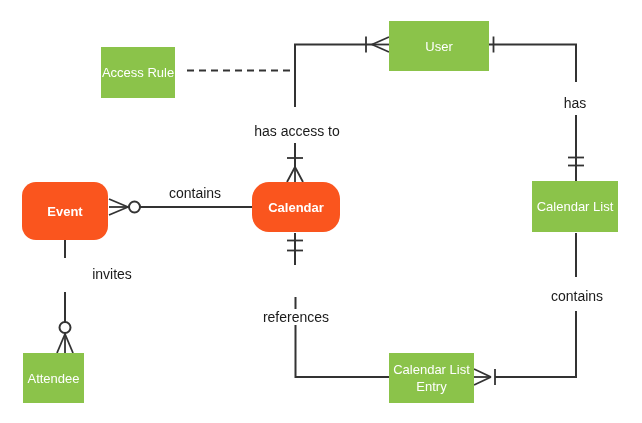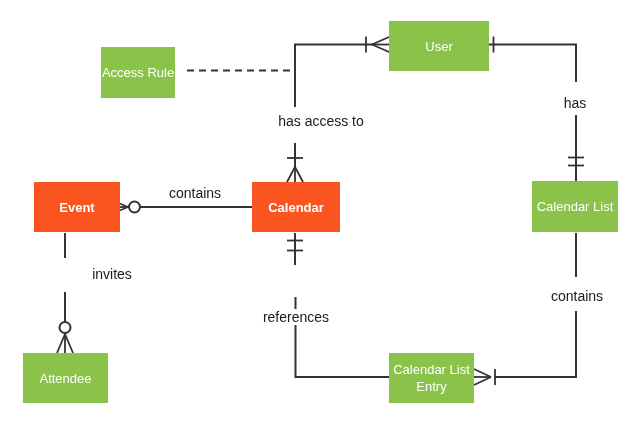--- a/index.html
+++ b/index.html
@@ -143,46 +143,46 @@
   </svg>
 
   <div class="entity green" style="left:101px; top:47px; width:74px; height:51px;">
     <span>Access Rule</span>
   </div>
 
   <div class="entity green" style="left:389px; top:21px; width:100px; height:50px;">
     <span>User</span>
   </div>
 
-  <div class="entity orange" style="left:34px; top:182px; width:86px; height:50px; font-weight:bold;">
+  <div class="entity orange" style="left:22px; top:182px; width:86px; height:58px; font-weight:bold;border-radius:14px;">
     <span>Event</span>
   </div>
 
-  <div class="entity orange" style="left:252px; top:182px; width:88px; height:50px; font-weight:bold;">
+  <div class="entity orange" style="left:252px; top:182px; width:88px; height:50px; font-weight:bold;border-radius:17px;">
     <span>Calendar</span>
   </div>
 
   <div class="entity green" style="left:532px; top:181px; width:86px; height:51px;">
     <span>Calendar List</span>
   </div>
 
   <div class="entity green" style="left:389px; top:353px; width:85px; height:50px;">
     <span>
       <span>Calendar List</span><br>
       <span>Entry</span>
     </span>
   </div>
 
-  <div class="entity green" style="left:23px; top:353px; width:85px; height:50px;">
+  <div class="entity green" style="left:23px; top:353px; width:61px; height:50px;">
     <span>Attendee</span>
   </div>
 
   <span class="rel-label" style="left:195px; top:193px;">contains</span>
 
-  <span class="rel-label" style="left:297px; top:121px;margin-left:24px;">has access to</span>
+  <span class="rel-label" style="left:297px; top:131px;">has access to</span>
 
   <span class="rel-label" style="left:575px; top:103px;">has</span>
 
   <span class="rel-label" style="left:296px; top:283px;margin-top:34px;">references</span>
 
   <span class="rel-label" style="left:577px; top:296px;">contains</span>
 
   <span class="rel-label" style="left:65px; top:274px;margin-left:47px;">invites</span>
 
 </div>

